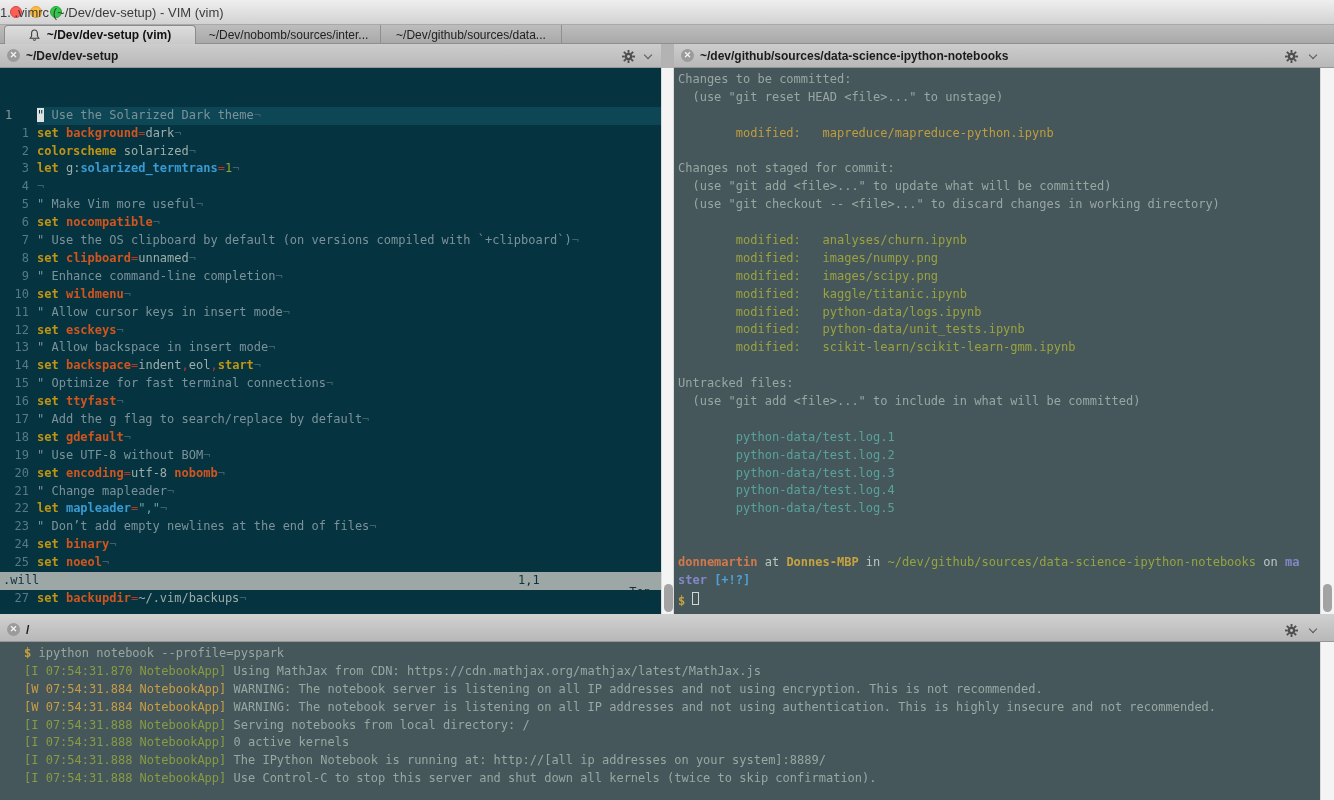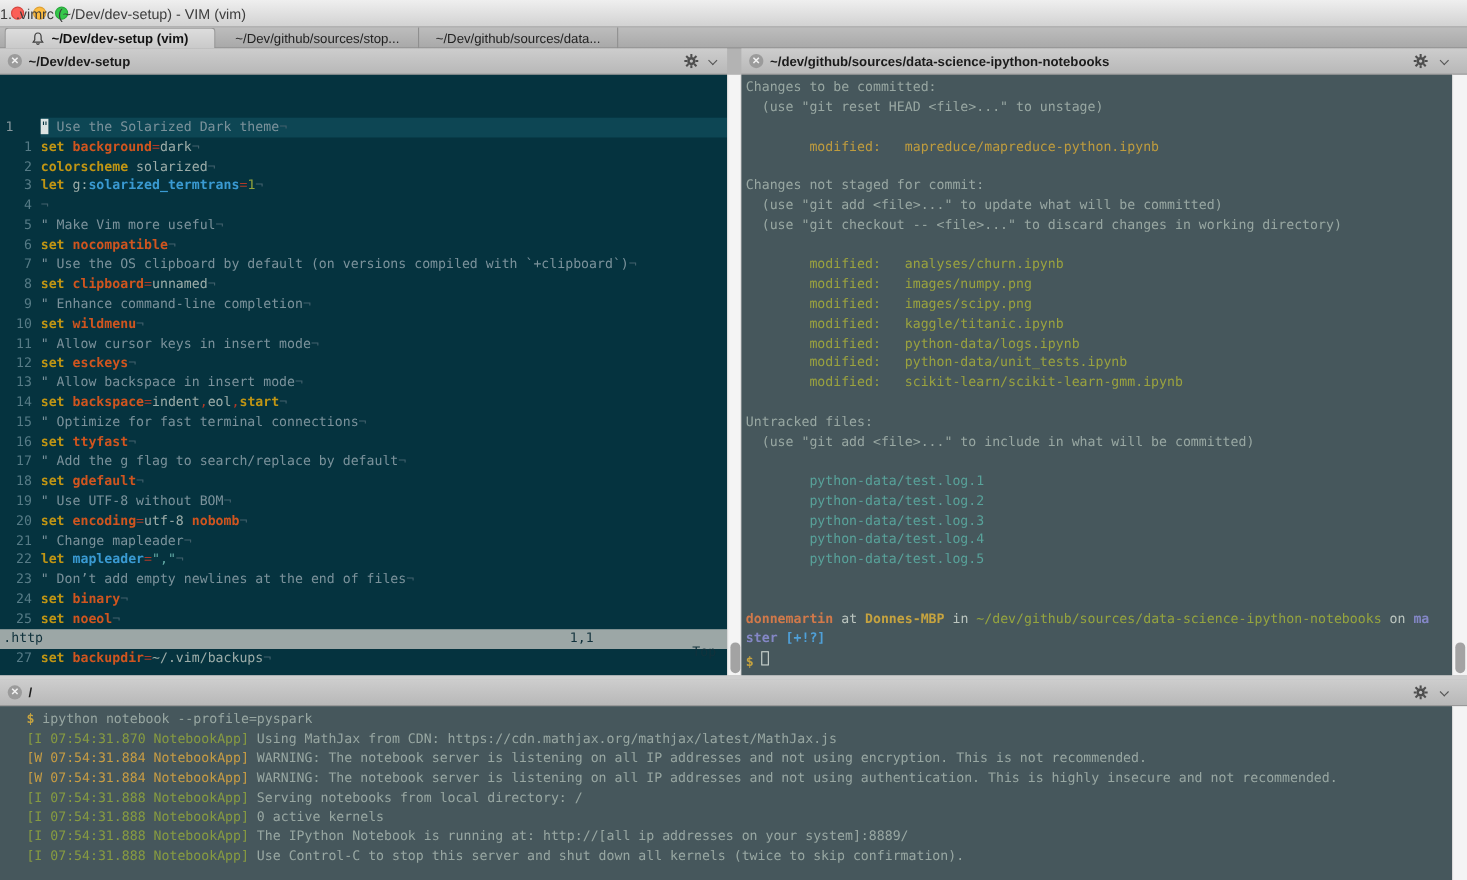--- a/index.html
+++ b/index.html
@@ -126,21 +126,21 @@
     <div class="tab active">
       <span class="bell">
         <svg width="11" height="13" viewBox="0 0 11 13">
             <path d="M5.5 1 C3.6 1 2.6 2.6 2.6 4.6 L2.6 7.2 L1.2 9.2 L9.8 9.2 L8.4 7.2 L8.4 4.6 C8.4 2.6 7.4 1 5.5 1 Z" fill="none" stroke="#3d3d3d" stroke-width="1.1"></path>
             <path d="M4.2 10.4 a1.4 1.4 0 0 0 2.6 0" fill="none" stroke="#3d3d3d" stroke-width="1.1"></path>
           </svg>
       </span>
       <span>~/Dev/dev-setup (vim)</span>
     </div>
     <div class="tab t2">
-      <span>~/Dev/github/sources/stop...</span>
+      <span>~/Dev/nobomb/sources/inter...</span>
     </div>
     <div class="tab t3">
       <span>~/Dev/github/sources/data...</span>
     </div>
   </div>
 
   <div class="panebar vim-pane-bar">
     <span class="closeicon">✕</span>
     <span class="ptitle">~/Dev/dev-setup</span>
     <span class="gear" style="right:26px;">
@@ -157,21 +157,21 @@
           </g>
           <circle cx="7" cy="7" r="4" fill="#4e4e4e"></circle>
           <circle cx="7" cy="7" r="1.6" fill="#c4c4c4"></circle>
         </svg>
     </span>
     <span class="chev" style="right:10px;"></span>
   </div>
   <div class="vim-content mono">
     <div id="vim-lines"><div class="trow cursorline"><span class="gut abs">1</span><span class="txt"><span class="tk-cur">"</span><span class="tk-cm"> Use the Solarized Dark theme</span><span class="tk-eol">¬</span></span></div><div class="trow"><span class="gut rel">1</span><span class="txt"><span class="tk-kw">set</span><span class="tk-val"> </span><span class="tk-opt">background</span><span class="tk-op">=</span><span class="tk-val">dark</span><span class="tk-eol">¬</span></span></div><div class="trow"><span class="gut rel">2</span><span class="txt"><span class="tk-kw">colorscheme</span><span class="tk-val"> solarized</span><span class="tk-eol">¬</span></span></div><div class="trow"><span class="gut rel">3</span><span class="txt"><span class="tk-kw">let</span><span class="tk-val"> g:</span><span class="tk-fn">solarized_termtrans</span><span class="tk-op">=</span><span class="tk-num">1</span><span class="tk-eol">¬</span></span></div><div class="trow"><span class="gut rel">4</span><span class="txt"><span class="tk-eol">¬</span></span></div><div class="trow"><span class="gut rel">5</span><span class="txt"><span class="tk-cm">" Make Vim more useful</span><span class="tk-eol">¬</span></span></div><div class="trow"><span class="gut rel">6</span><span class="txt"><span class="tk-kw">set</span><span class="tk-val"> </span><span class="tk-opt">nocompatible</span><span class="tk-eol">¬</span></span></div><div class="trow"><span class="gut rel">7</span><span class="txt"><span class="tk-cm">" Use the OS clipboard by default (on versions compiled with `+clipboard`)</span><span class="tk-eol">¬</span></span></div><div class="trow"><span class="gut rel">8</span><span class="txt"><span class="tk-kw">set</span><span class="tk-val"> </span><span class="tk-opt">clipboard</span><span class="tk-op">=</span><span class="tk-val">unnamed</span><span class="tk-eol">¬</span></span></div><div class="trow"><span class="gut rel">9</span><span class="txt"><span class="tk-cm">" Enhance command-line completion</span><span class="tk-eol">¬</span></span></div><div class="trow"><span class="gut rel">10</span><span class="txt"><span class="tk-kw">set</span><span class="tk-val"> </span><span class="tk-opt">wildmenu</span><span class="tk-eol">¬</span></span></div><div class="trow"><span class="gut rel">11</span><span class="txt"><span class="tk-cm">" Allow cursor keys in insert mode</span><span class="tk-eol">¬</span></span></div><div class="trow"><span class="gut rel">12</span><span class="txt"><span class="tk-kw">set</span><span class="tk-val"> </span><span class="tk-opt">esckeys</span><span class="tk-eol">¬</span></span></div><div class="trow"><span class="gut rel">13</span><span class="txt"><span class="tk-cm">" Allow backspace in insert mode</span><span class="tk-eol">¬</span></span></div><div class="trow"><span class="gut rel">14</span><span class="txt"><span class="tk-kw">set</span><span class="tk-val"> </span><span class="tk-opt">backspace</span><span class="tk-op">=</span><span class="tk-val">indent</span><span class="tk-op">,</span><span class="tk-val">eol</span><span class="tk-op">,</span><span class="tk-kw">start</span><span class="tk-eol">¬</span></span></div><div class="trow"><span class="gut rel">15</span><span class="txt"><span class="tk-cm">" Optimize for fast terminal connections</span><span class="tk-eol">¬</span></span></div><div class="trow"><span class="gut rel">16</span><span class="txt"><span class="tk-kw">set</span><span class="tk-val"> </span><span class="tk-opt">ttyfast</span><span class="tk-eol">¬</span></span></div><div class="trow"><span class="gut rel">17</span><span class="txt"><span class="tk-cm">" Add the g flag to search/replace by default</span><span class="tk-eol">¬</span></span></div><div class="trow"><span class="gut rel">18</span><span class="txt"><span class="tk-kw">set</span><span class="tk-val"> </span><span class="tk-opt">gdefault</span><span class="tk-eol">¬</span></span></div><div class="trow"><span class="gut rel">19</span><span class="txt"><span class="tk-cm">" Use UTF-8 without BOM</span><span class="tk-eol">¬</span></span></div><div class="trow"><span class="gut rel">20</span><span class="txt"><span class="tk-kw">set</span><span class="tk-val"> </span><span class="tk-opt">encoding</span><span class="tk-op">=</span><span class="tk-val">utf-8 </span><span class="tk-opt">nobomb</span><span class="tk-eol">¬</span></span></div><div class="trow"><span class="gut rel">21</span><span class="txt"><span class="tk-cm">" Change mapleader</span><span class="tk-eol">¬</span></span></div><div class="trow"><span class="gut rel">22</span><span class="txt"><span class="tk-kw">let</span><span class="tk-val"> </span><span class="tk-fn">mapleader</span><span class="tk-op">=</span><span class="tk-str">","</span><span class="tk-eol">¬</span></span></div><div class="trow"><span class="gut rel">23</span><span class="txt"><span class="tk-cm">" Don’t add empty newlines at the end of files</span><span class="tk-eol">¬</span></span></div><div class="trow"><span class="gut rel">24</span><span class="txt"><span class="tk-kw">set</span><span class="tk-val"> </span><span class="tk-opt">binary</span><span class="tk-eol">¬</span></span></div><div class="trow"><span class="gut rel">25</span><span class="txt"><span class="tk-kw">set</span><span class="tk-val"> </span><span class="tk-opt">noeol</span><span class="tk-eol">¬</span></span></div><div class="trow"><span class="gut rel">26</span><span class="txt"><span class="tk-cm">" Centralize backups, swapfiles and undo history</span><span class="tk-eol">¬</span></span></div><div class="trow"><span class="gut rel">27</span><span class="txt"><span class="tk-kw">set</span><span class="tk-val"> </span><span class="tk-opt">backupdir</span><span class="tk-op">=</span><span class="tk-val">~/.vim/backups</span><span class="tk-eol">¬</span></span></div></div>
     <div class="vstatus mono">
-      <span class="f">.http</span>
+      <span class="f">.will</span>
       <span class="pos">1,1</span>
       <span class="scr">Top</span>
     </div>
   </div>
   <div class="vscroll vs-left">
     <div class="thumb"></div>
   </div>
 
   <div class="panebar git-pane-bar">
     <span class="closeicon">✕</span>

